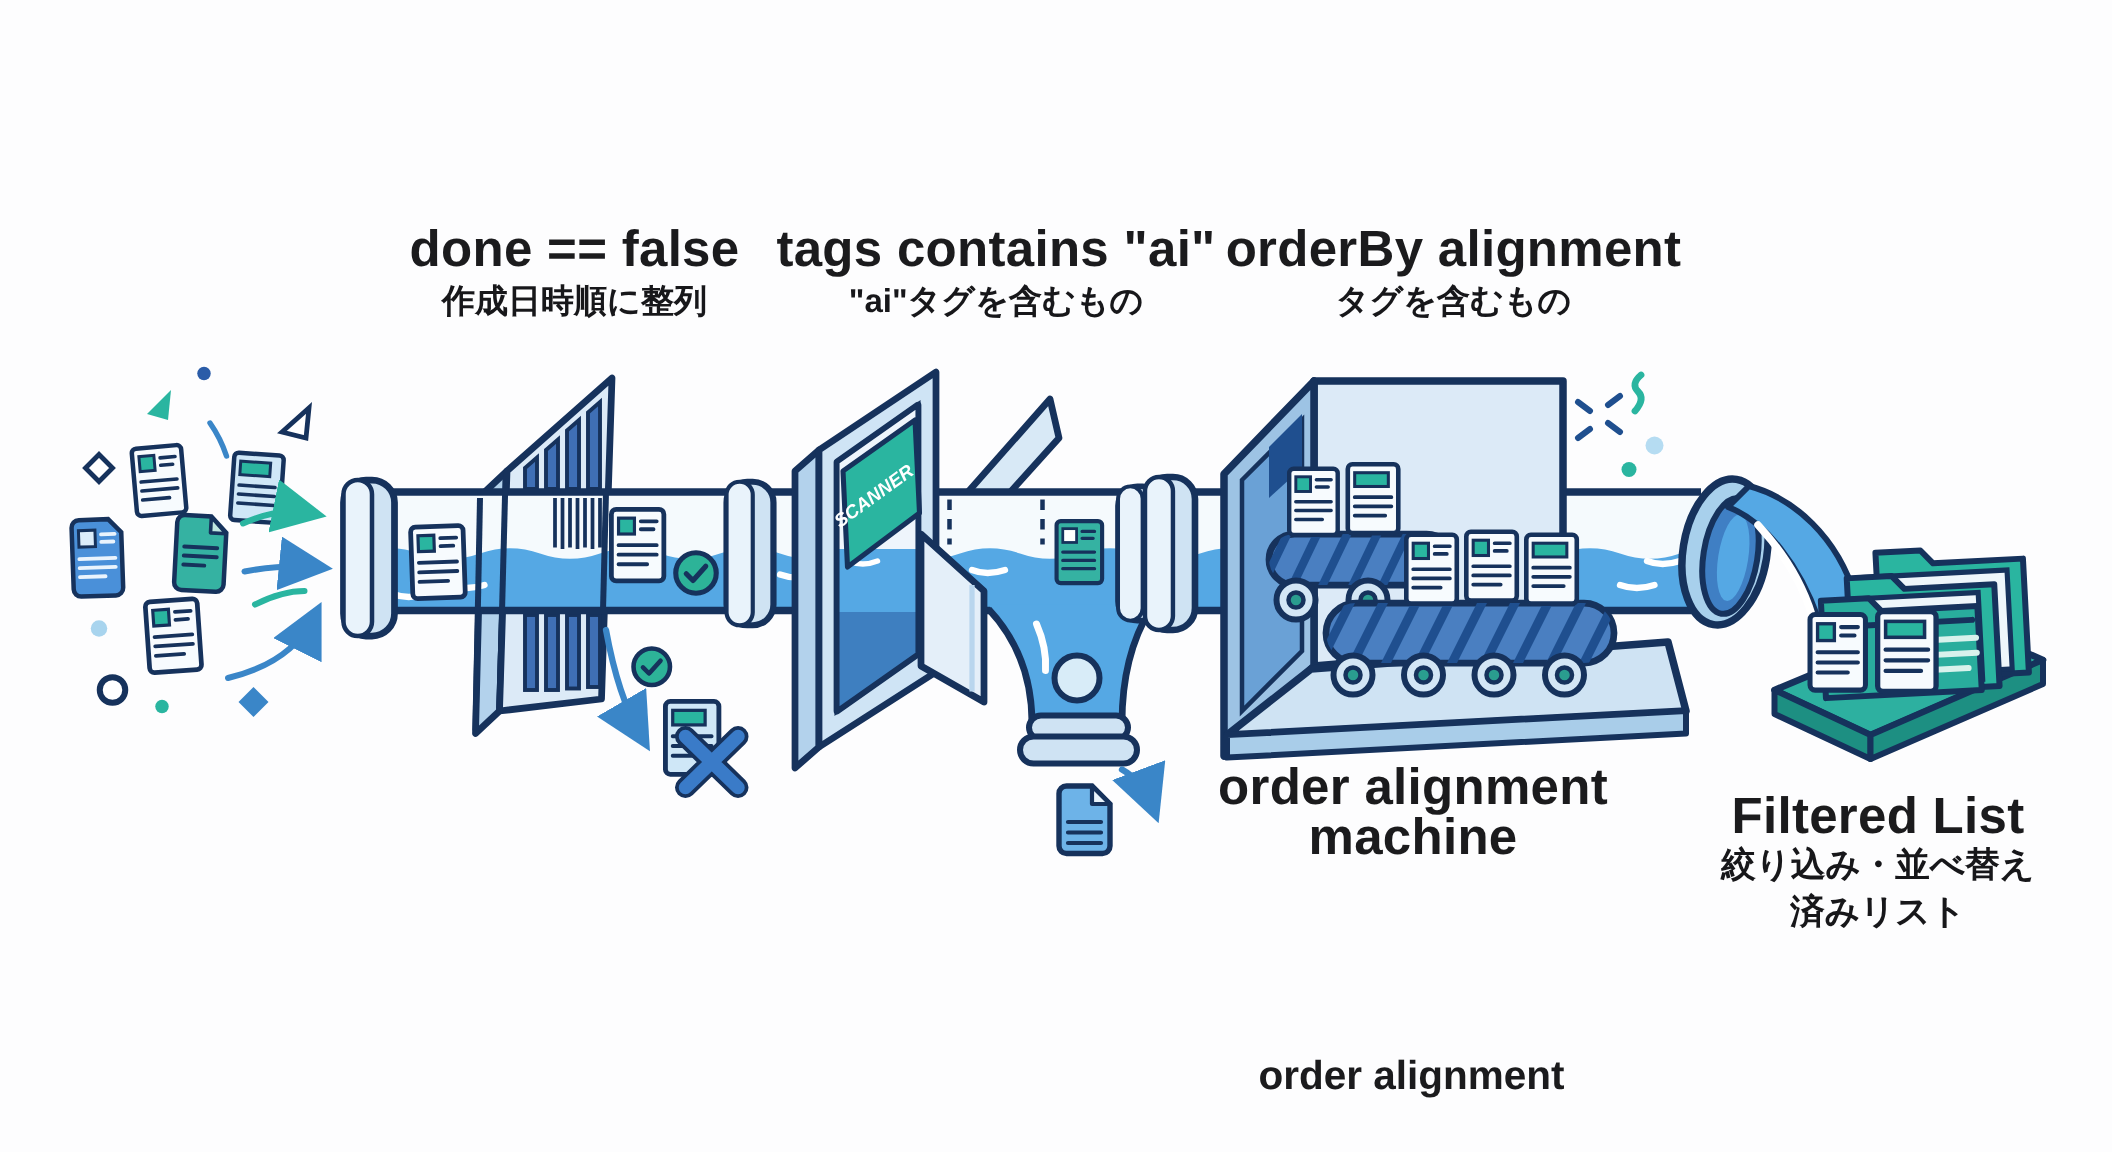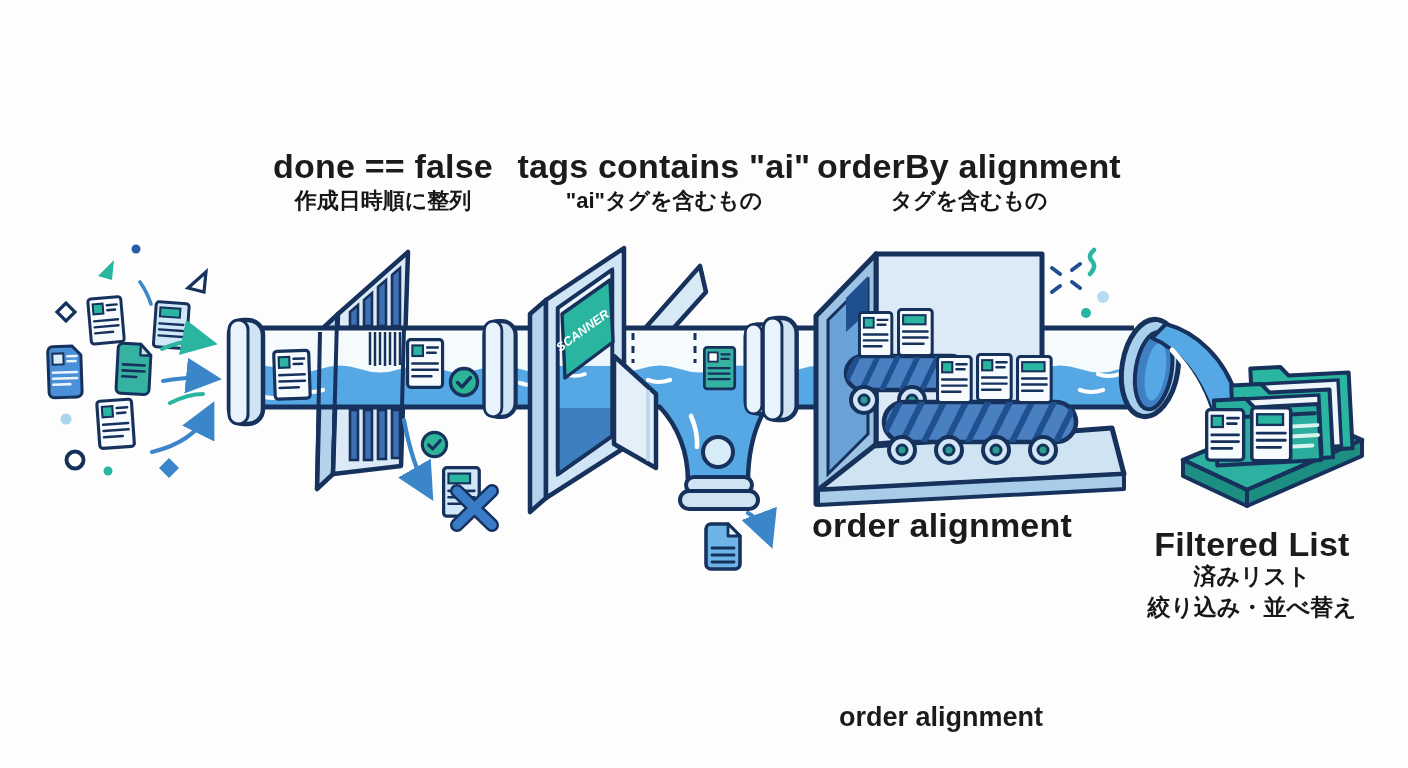--- a/index.html
+++ b/index.html
@@ -329,22 +329,23 @@
     <div class="en">tags contains "ai"</div>
     <div class="jp">"ai"タグを含むもの</div>
   </div>
   <div class="label" style="left:969px;top:150px;">
     <div class="en">orderBy alignment</div>
     <div class="jp">タグを含むもの</div>
   </div>
 
   <div class="label" style="left:942px;top:509px;">
     <div class="en">order alignment</div>
+    <div class="en">machine</div>
   </div>
 
   <div class="label" style="left:1252px;top:528px;">
     <div class="en">Filtered List</div>
+    <div class="jp2">絞り込み・並べ替え</div>
     <div class="jp2">済みリスト</div>
-    <div class="jp2">絞り込み・並べ替え</div>
   </div>
 
   <div class="caption" style="left:941px;top:702px;">order alignment</div>
 </div>
 
 </body></html>

